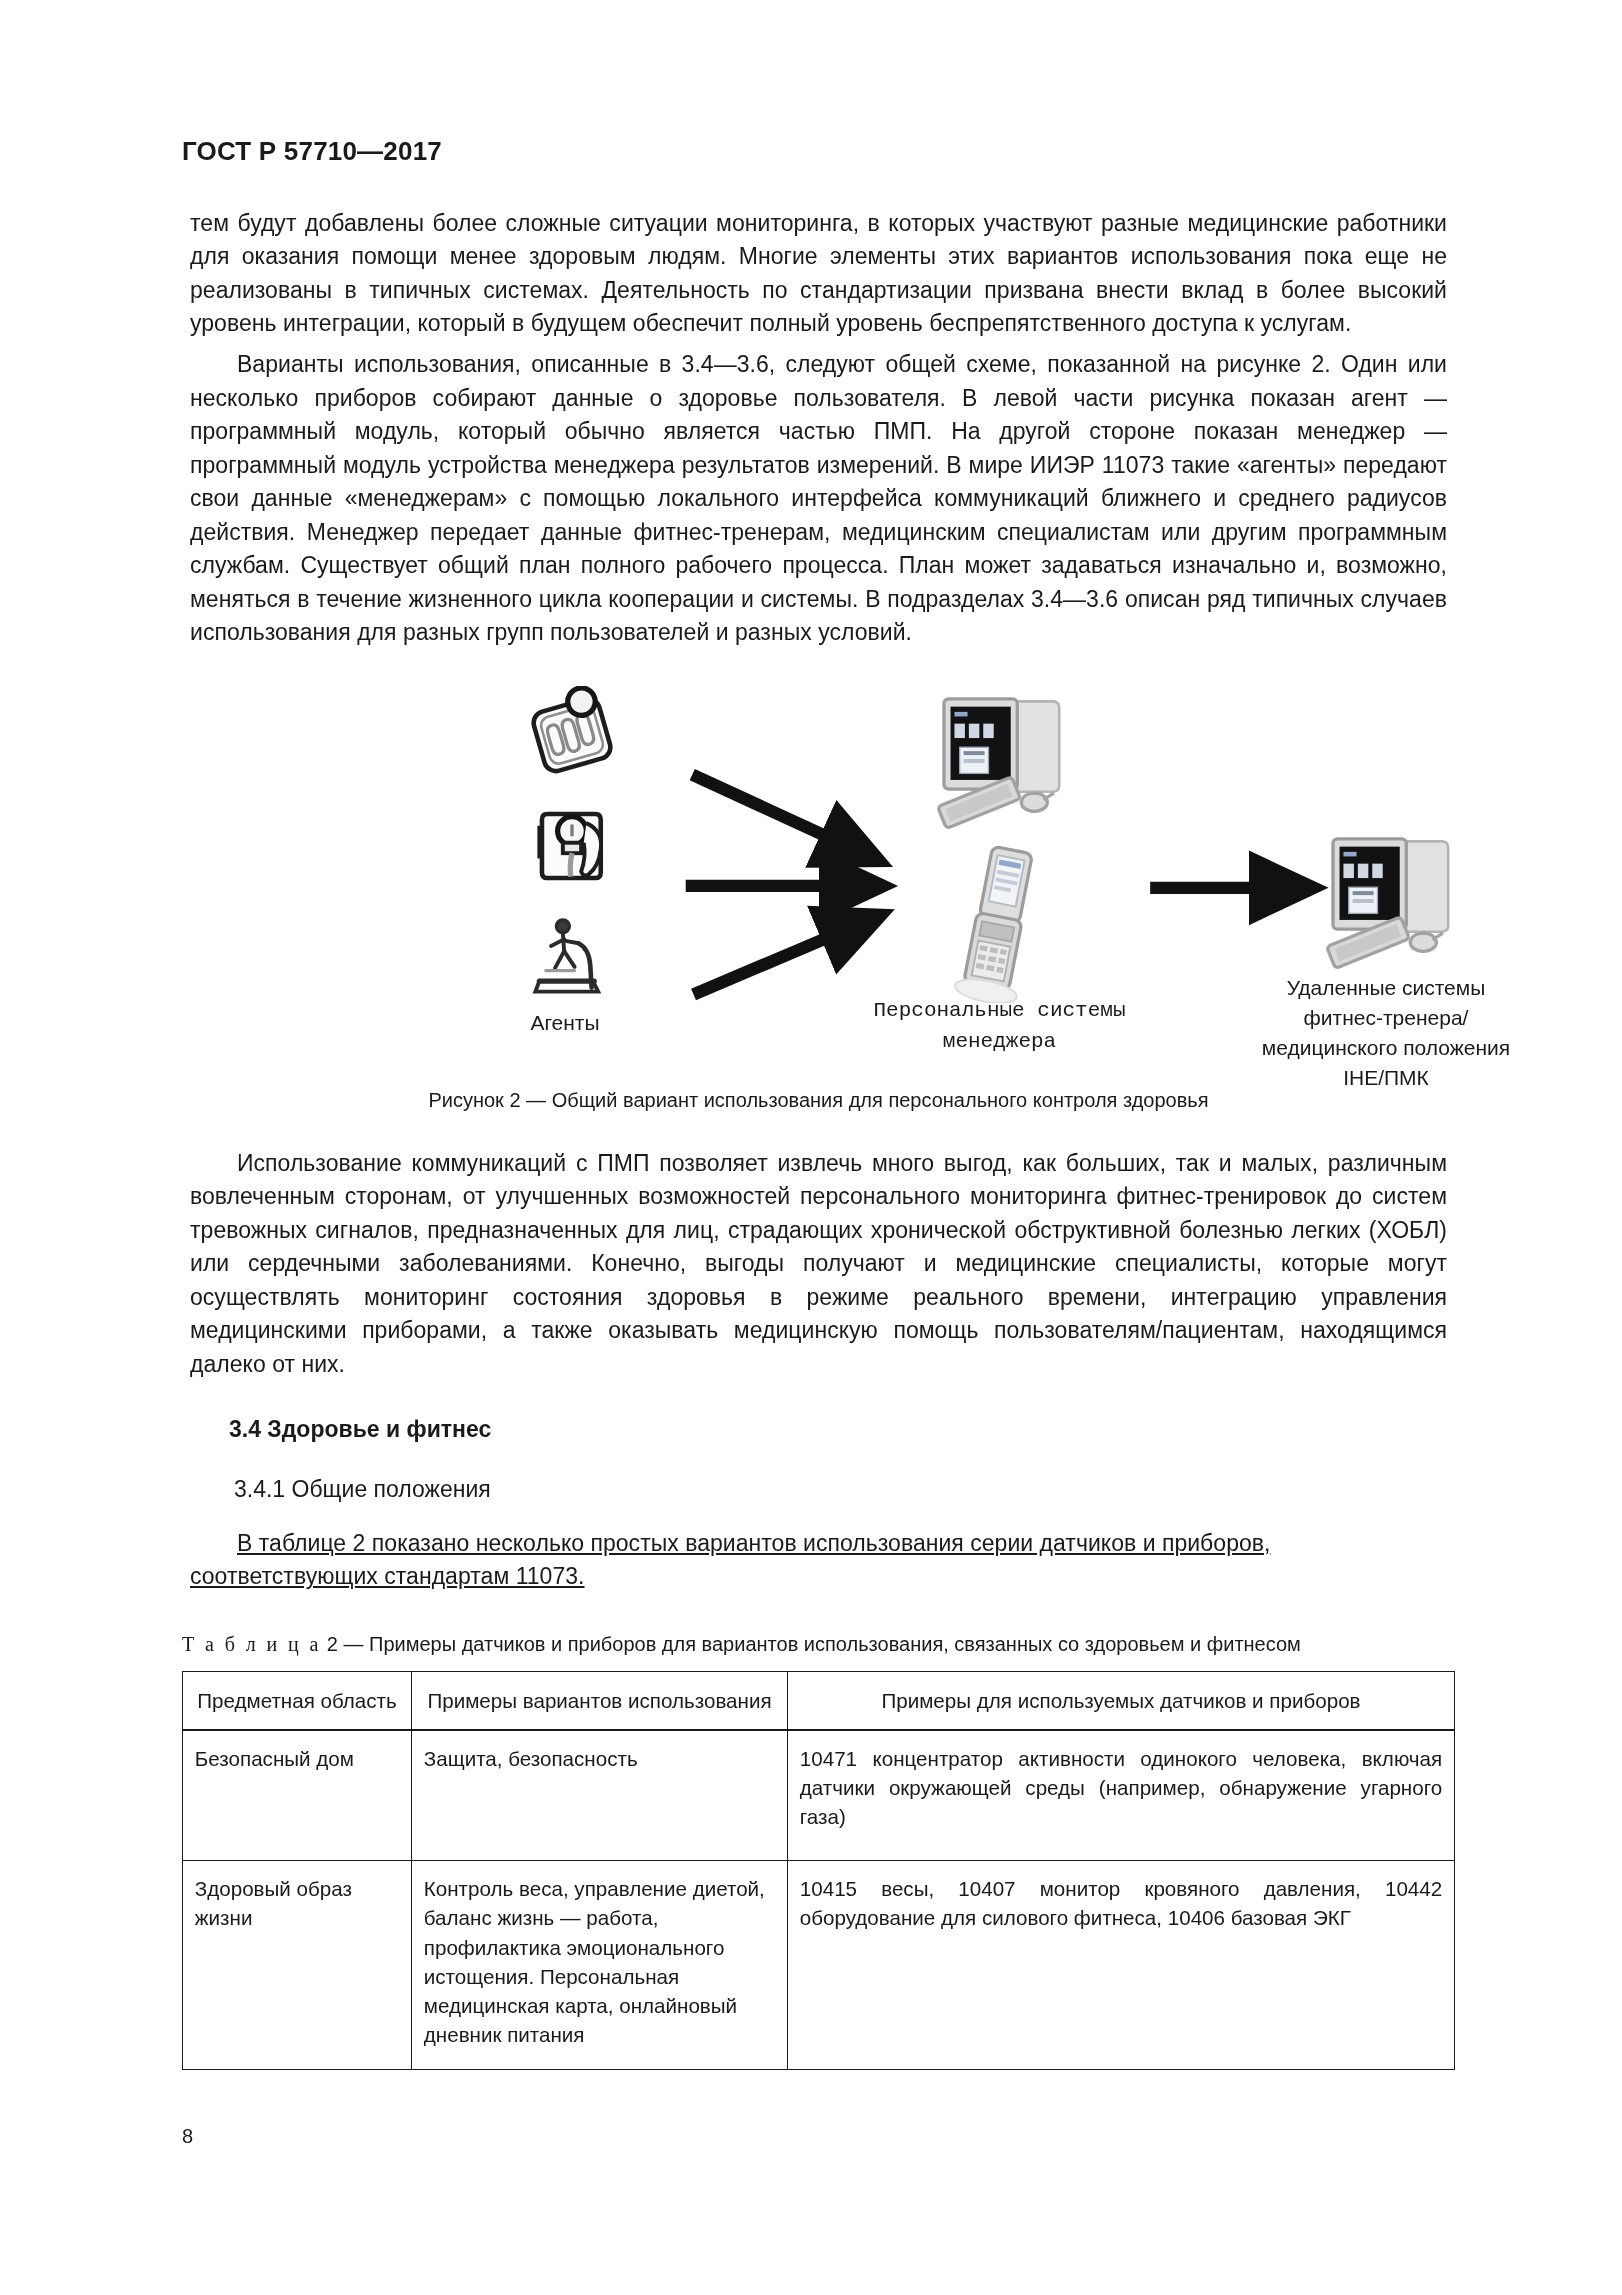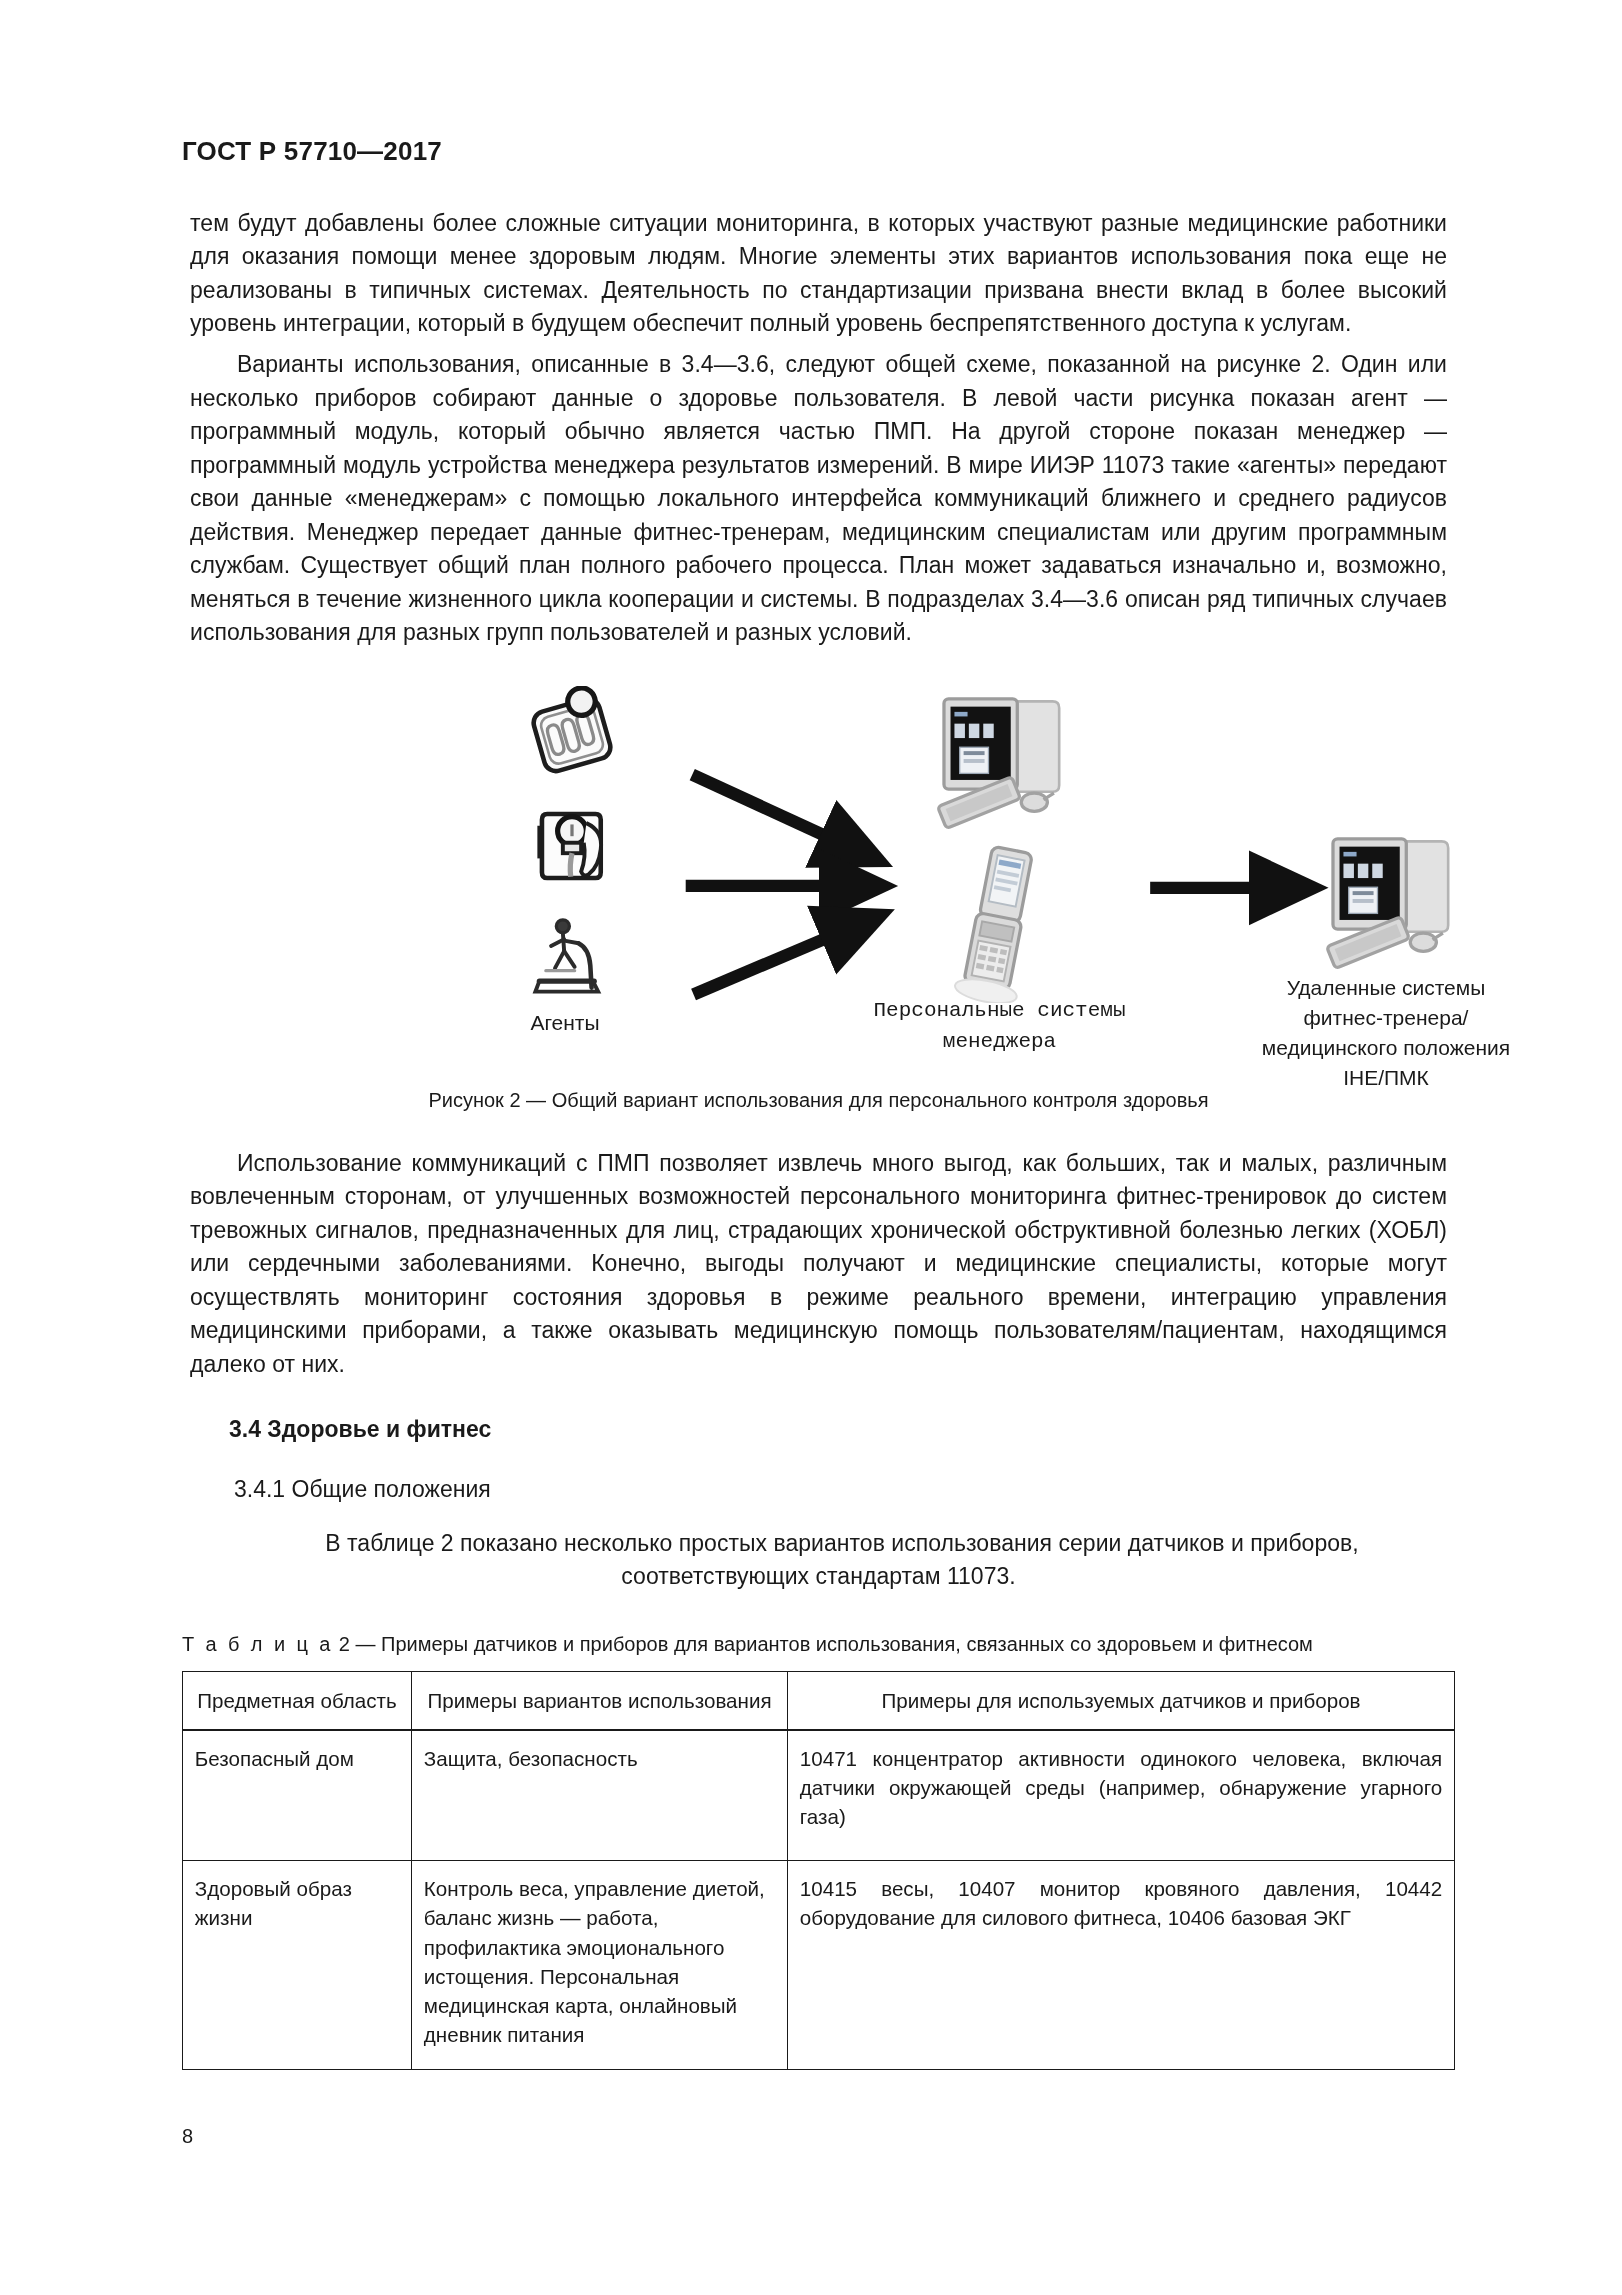--- a/index.html
+++ b/index.html
@@ -36,21 +36,21 @@
   p.body-par {
     font-size: 23px;
     line-height: 1.455;
     margin: 8px;
     text-align: justify;
     text-justify: inter-word;
     hyphens: manual;
     letter-spacing: 0.03px;
   }
   p.body-par.indent { text-indent: 47px; }
-  p.body-par.last-flush { text-align: center; }
+  p.body-par.last-flush { text-align: left; text-decoration: underline; }
 
   
   .figure-wrap {
     position: relative;
     width: 1273px;
     height: 393px;
     margin-top: 26px;
   }
   .fig-stage {
     position: absolute;
@@ -149,21 +149,21 @@
     margin: 30px 0 0 52px;
     line-height: 1.3;
   }
 
   
   .tbl-caption {
     font-size: 20px;
     margin: 37px 0 14.4px 0;
     line-height: 1.3;
   }
-  .tbl-caption .sp { letter-spacing: 2.9px; }
+  .tbl-caption .sp { letter-spacing: 2.9px; font-family: Liberation Serif, serif; }
 
   table.data-tbl {
     border-collapse: collapse;
     width: 1273px;
     table-layout: fixed;
     font-size: 20.6px;
   }
   table.data-tbl th,
   table.data-tbl td {
     border: 1.3px solid #1a1a1a;

